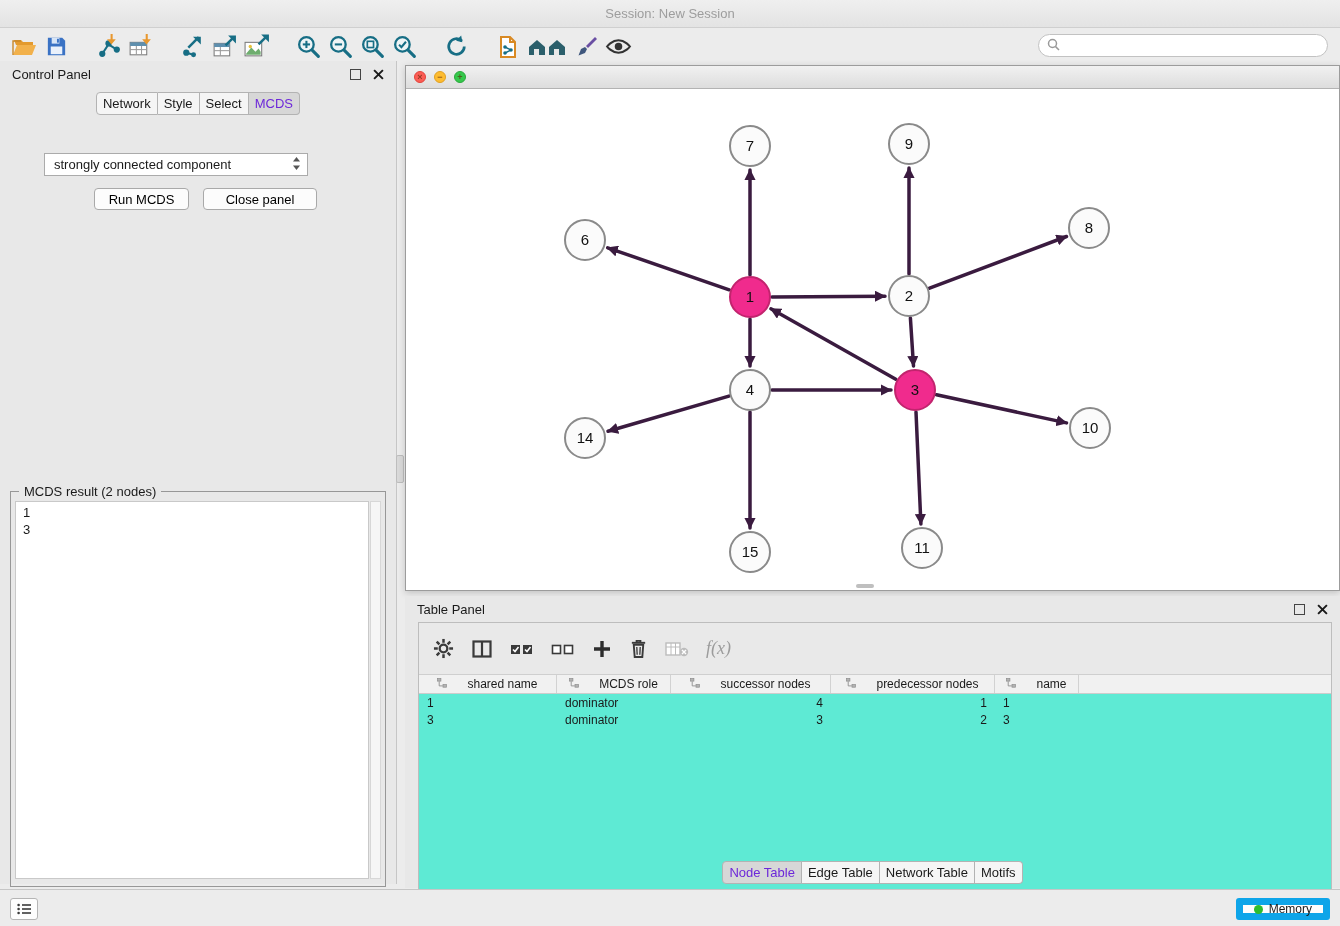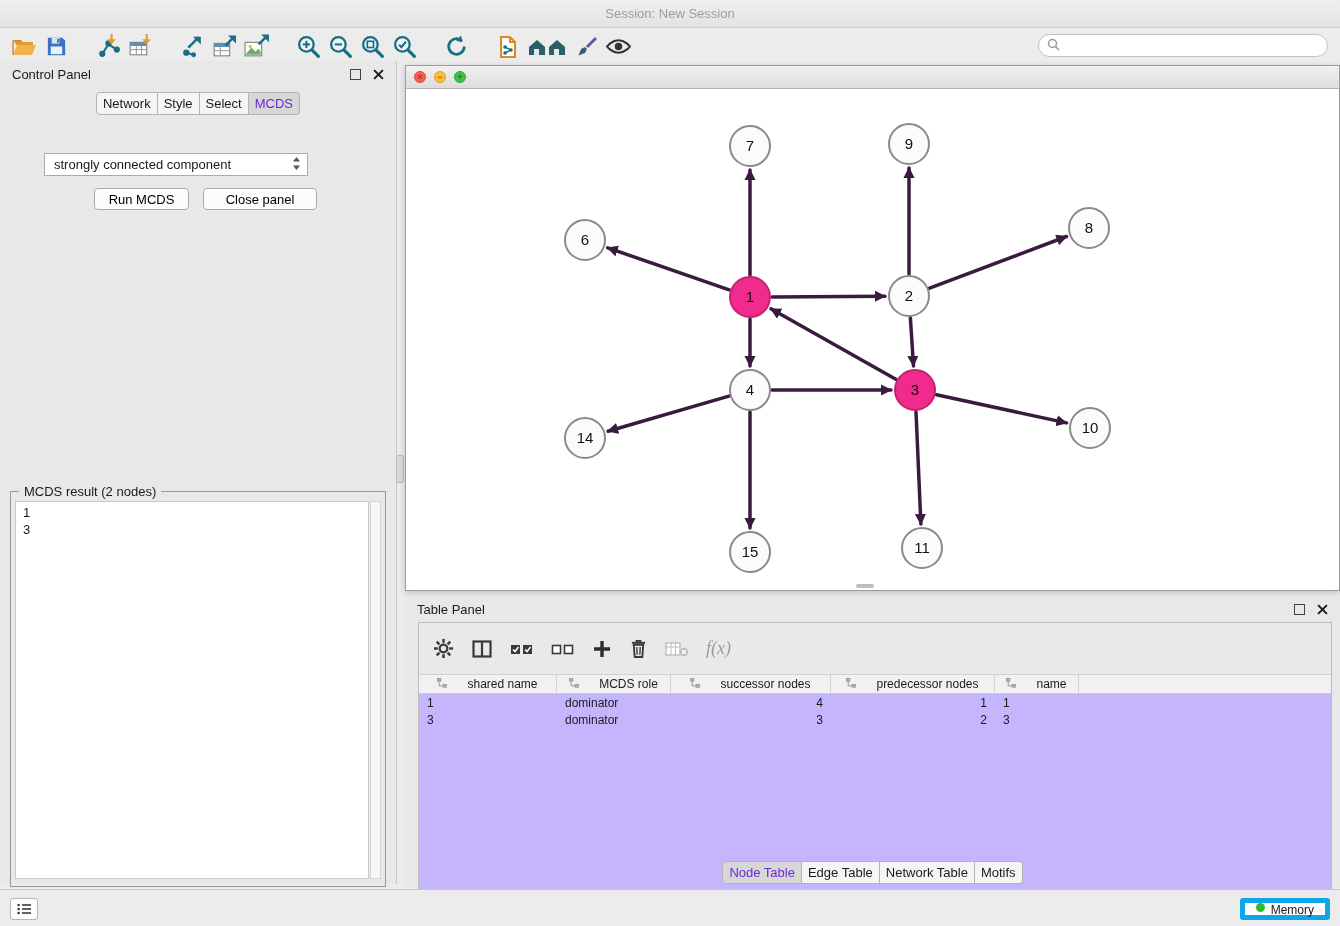--- a/index.html
+++ b/index.html
@@ -64,38 +64,38 @@
   .light{width:12px;height:12px;border-radius:50%;display:flex;align-items:center;justify-content:center;
     font-size:9px;font-weight:bold;line-height:1;color:rgba(90,40,10,.65);}
   .light.red{background:#fc5d55;border:1px solid #e1443c;}
   .light.yellow{background:#febc30;border:1px solid #dfa023;}
   .light.green{background:#35c84b;border:1px solid #29a83c;}
   .graph-area{position:absolute;left:0;top:23px;right:0;bottom:0;background:#fff;}
   .hthumb{position:absolute;left:450px;bottom:2px;width:18px;height:4px;background:#bfbfbf;border-radius:2px;}
 
   
   .tpanel{position:absolute;left:405px;top:596px;width:935px;height:292px;background:#e8e8e8;}
-  .twidget{position:absolute;left:13px;top:26px;right:8px;height:288px;background:#c4b5fd;border:1px solid #bdbdbd;overflow:hidden;}
+  .twidget{position:absolute;left:13px;top:26px;right:8px;height:288px;background:#5eead4;border:1px solid #bdbdbd;overflow:hidden;}
   .ttoolbar{height:52px;background:#e9e9e9;border-bottom:1px solid #cfcfcf;display:flex;align-items:center;gap:17px;padding:0 14px;}
   .ticon{display:flex;align-items:center;justify-content:center;}
   .fx{font-family:"Liberation Serif",serif;font-style:italic;font-size:18px;color:#9c9c9c;}
   .thead{display:flex;height:19px;background:#f1f1f1;border-bottom:1px solid #cccccc;font-size:12px;}
   .th{display:flex;align-items:center;justify-content:center;gap:20px;border-right:1px solid #d2d2d2;overflow:hidden;white-space:nowrap;}
   .th.fill{flex:1;border-right:none;}
   .trow{display:flex;height:17px;font-size:12px;align-items:center;}
   .td{padding:0 8px;overflow:hidden;white-space:nowrap;}
   .tscroll{position:absolute;left:0;right:0;bottom:0;height:13px;background:#ededed;border-top:1px solid #d4d4d4;}
   .tpanel .seg{position:absolute;left:0;right:0;bottom:4px;}
 
   
   .statusbar{position:absolute;left:0;top:889px;width:1340px;height:37px;background:#ececec;border-top:1px solid #c6c6c6;}
   .menu-btn{position:absolute;left:10px;top:8px;width:28px;height:22px;border:1px solid #b5b5b5;border-radius:3px;
     background:#fdfdfd;display:flex;align-items:center;justify-content:center;}
-  .memory-btn{position:absolute;right:10px;top:8px;height:22px;border:5px solid #0ea5e9;border-radius:3px;
-    background:#fdfdfd;display:flex;align-items:flex-start;gap:6px;padding:0 11px;font-size:12px;}
+  .memory-btn{position:absolute;right:10px;top:8px;height:22px;border:7px solid #0ea5e9;border-radius:3px;
+    background:#fdfdfd;display:flex;align-items:center;gap:6px;padding:0 11px;font-size:12px;}
   .memdot{width:9px;height:9px;border-radius:50%;background:#2ebd2e;}
 </style>
 </head>
 <body>
 
 <div class="titlebar">
   <span>Session: New Session</span>
 </div>
 
 <div class="toolbar">

